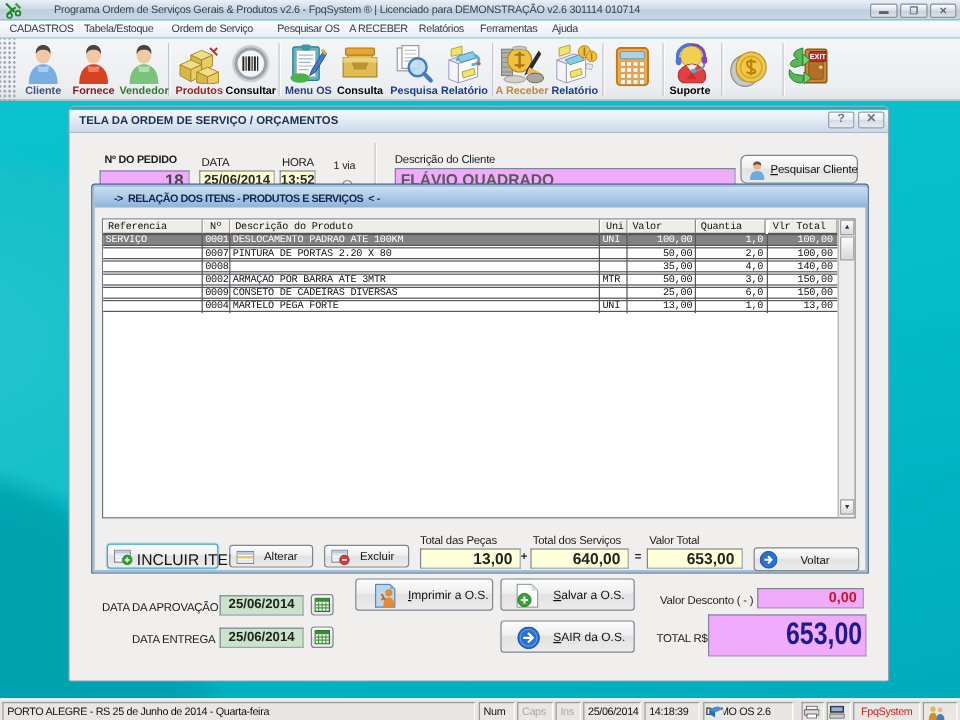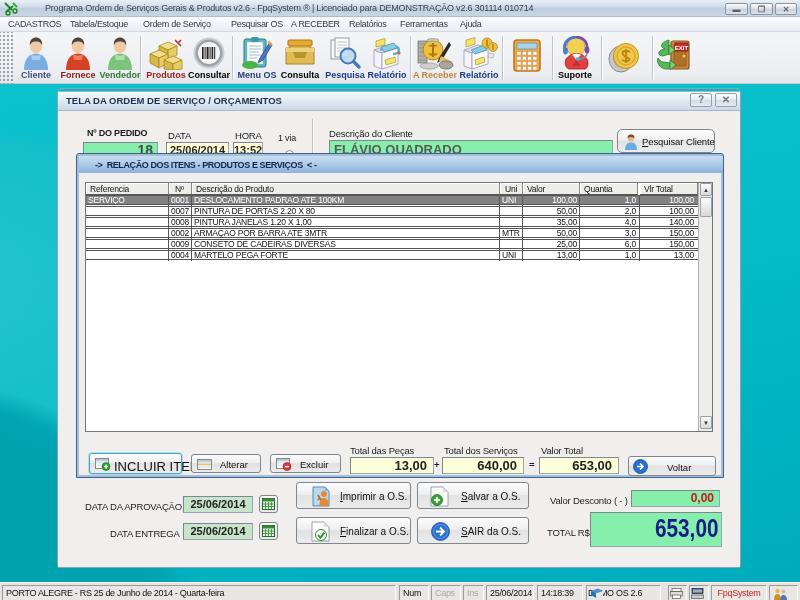--- a/index.html
+++ b/index.html
@@ -49,36 +49,36 @@
 #mainwin .cap { position:absolute; left:0; top:0; width:100%; height:22px;
   border-radius:4px 4px 0 0;
   background:linear-gradient(#23aebe 0%, #23aebe 10%, #f4f8fb 15%, #e6eef6 45%, #ccd8e6 100%);
   border-bottom:1px solid #a8b8c8; }
 #mainwin .cap .t { position:absolute; left:8px; top:6px; font-size:9.5px; font-weight:bold; color:#1e2f4f; white-space:nowrap; }
 .capbtn { position:absolute; top:4px; width:22px; height:14px; border:1px solid #93a2b2; border-radius:2px;
   background:linear-gradient(#ffffff, #e4eaf1 50%, #d4dde7 51%, #e6ebf1);
   color:#6a7685; font-size:10px; font-weight:bold; text-align:center; line-height:12px; }
 
 .lbl9 { position:absolute; font-size:9.5px; letter-spacing:-0.2px; color:#1c1c1c; white-space:nowrap; }
-.field { position:absolute; background:#86efac; border:1px solid #9aa4ae;
+.field { position:absolute; background:#f0abfc; border:1px solid #9aa4ae;
   border-top-color:#7b8894; border-left-color:#7b8894; }
 .yfield { background:#ffffd9; }
 .gfield { background:#c9e4c9; }
 
 
 #modal { left:76px; top:153px; width:648px; height:325px;
   background:#f0efed; border:1px solid #39648f; border-radius:3px 3px 0 0;
   box-shadow:0 0 0 2px #a6bed8 inset; }
 #modal .cap { position:absolute; left:2px; top:2px; width:644px; height:17px; border-radius:2px 2px 0 0;
   background:linear-gradient(#c9def2 0%, #aac7e7 55%, #8db1d8 100%); }
 #modal .cap .t { position:absolute; left:16px; top:4px; font-size:9px; letter-spacing:-0.4px; font-weight:bold; color:#10264f; white-space:nowrap; }
 
 
 #grid { position:absolute; left:8px; top:28px; width:628px; height:250px;
-  background:#fff; border:1px solid #6c7780; }
+  background:#fff; border:1px solid #6c7780;font-family:Liberation Mono, monospace; }
 .gh { position:absolute; top:0; height:12px; background:#efede8;
   border-right:1px solid #8a8a84; border-bottom:1px solid #55555a;
   box-shadow:1px 1px 0 #ffffff inset; font-size:8.5px; letter-spacing:-0.2px; color:#111; padding-left:4px; line-height:12px; white-space:nowrap; overflow:hidden; }
 .grow { position:absolute; left:0; width:612px; height:10px; font-size:8.5px; letter-spacing:-0.2px; color:#111; white-space:nowrap;
   border-top:1px solid #55555a; border-bottom:1px solid #55555a; background:#fff; }
 .grow.sel { background:#828282; color:#fff; }
 .gc { position:absolute; top:0; height:8px; padding:0 2px; overflow:hidden; line-height:8px; }
 .vline { position:absolute; top:12px; width:1px; height:66px; background:#55555a; }
 .num { text-align:right; }
 #vsb { position:absolute; left:612px; top:0px; width:14px; height:248px; background:#eeedeb; border-left:1px solid #b0b0b0; }
@@ -398,29 +398,20 @@
     </div>
   <div class="btn" style="left:359px;top:393px;width:112px;height:27px">
       <svg style="position:absolute;left:12px;top:3px" width="20" height="21" viewBox="0 0 20 21">
         <path d="M1 1 h12 l5 5 v14 h-17 z" fill="#fff" stroke="#9aa0a8" stroke-width="1"></path>
         <path d="M13 1 l5 5 h-5 z" fill="#d8dce0"></path>
         <circle cx="7" cy="14" r="5.5" fill="#35a535" stroke="#1a7a1a" stroke-width="0.8"></circle>
         <path d="M7 11 v6 M4 14 h6" stroke="#fff" stroke-width="1.8"></path>
       </svg>
       <span style="position:absolute;left:43px;top:8px"><u>S</u>alvar a O.S.</span>
     </div>
-  <div class="btn" style="left:238px;top:428px;width:115px;height:27px">
-      <svg style="position:absolute;left:14px;top:3px" width="20" height="21" viewBox="0 0 20 21">
-        <path d="M1 1 h12 l5 5 v14 h-17 z" fill="#fff" stroke="#9aa0a8" stroke-width="1"></path>
-        <path d="M13 1 l5 5 h-5 z" fill="#d8dce0"></path>
-        <circle cx="10" cy="14" r="5.5" fill="#fff" stroke="#2a8a2a" stroke-width="1"></circle>
-        <path d="M7 14 l2.4 2.6 L13.5 11.5" stroke="#2a9a2a" stroke-width="2" fill="none"></path>
-      </svg>
-      <span style="position:absolute;left:43px;top:8px"><u>F</u>inalizar a O.S.</span>
-    </div>
   <div class="btn" style="left:359px;top:428px;width:112px;height:27px">
       <svg style="position:absolute;left:13px;top:4px" width="19" height="19" viewBox="0 0 19 19">
         <circle cx="9.5" cy="9.5" r="9" fill="#2a6fd4" stroke="#1a4a9a" stroke-width="0.8"></circle>
         <circle cx="9.5" cy="9.5" r="7" fill="none" stroke="#5a9ae4" stroke-width="1"></circle>
         <path d="M5 9.5 h7 M9 5.5 l4 4 l-4 4" stroke="#fff" stroke-width="1.8" fill="none"></path>
       </svg>
       <span style="position:absolute;left:43px;top:8px"><u>S</u>AIR da O.S.</span>
     </div>
 
   <div class="lbl9" style="left:492px;top:406px">Valor Desconto ( - )</div>
@@ -452,21 +443,20 @@
     </div>
     <div class="grow" style="top:23px">
       <div class="gc" style="left:83px;width:23px">0007</div>
       <div class="gc" style="left:106px;width:308px">PINTURA DE PORTAS 2.20 X 80</div>
       <div class="gc num" style="left:437px;width:56px">50,00</div>
       <div class="gc num" style="left:494px;width:58px">2,0</div>
       <div class="gc num" style="left:554px;width:56px">100,00</div>
     </div>
     <div class="grow" style="top:34px">
       <div class="gc" style="left:83px;width:23px">0008</div>
-      <div class="gc" style="left:106px;width:308px">PINTURA JANELAS 1.20 X 1,00</div>
       <div class="gc num" style="left:437px;width:56px">35,00</div>
       <div class="gc num" style="left:494px;width:58px">4,0</div>
       <div class="gc num" style="left:554px;width:56px">140,00</div>
     </div>
     <div class="grow" style="top:45px">
       <div class="gc" style="left:83px;width:23px">0002</div>
       <div class="gc" style="left:106px;width:308px">ARMAÇÃO POR BARRA ATE 3MTR</div>
       <div class="gc" style="left:414px;width:22px">MTR</div>
       <div class="gc num" style="left:437px;width:56px">50,00</div>
       <div class="gc num" style="left:494px;width:58px">3,0</div>

